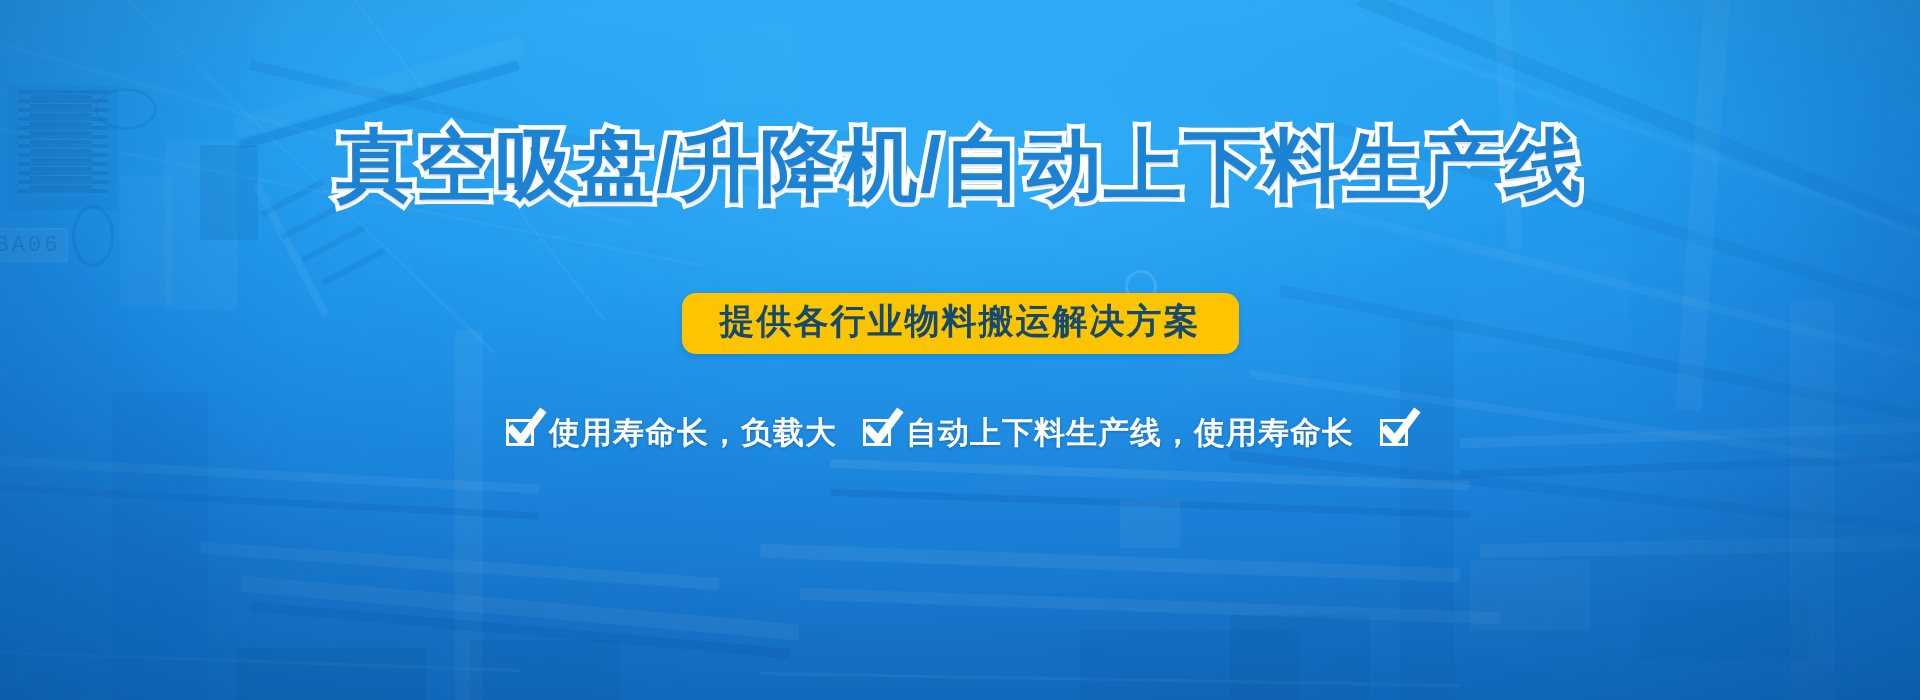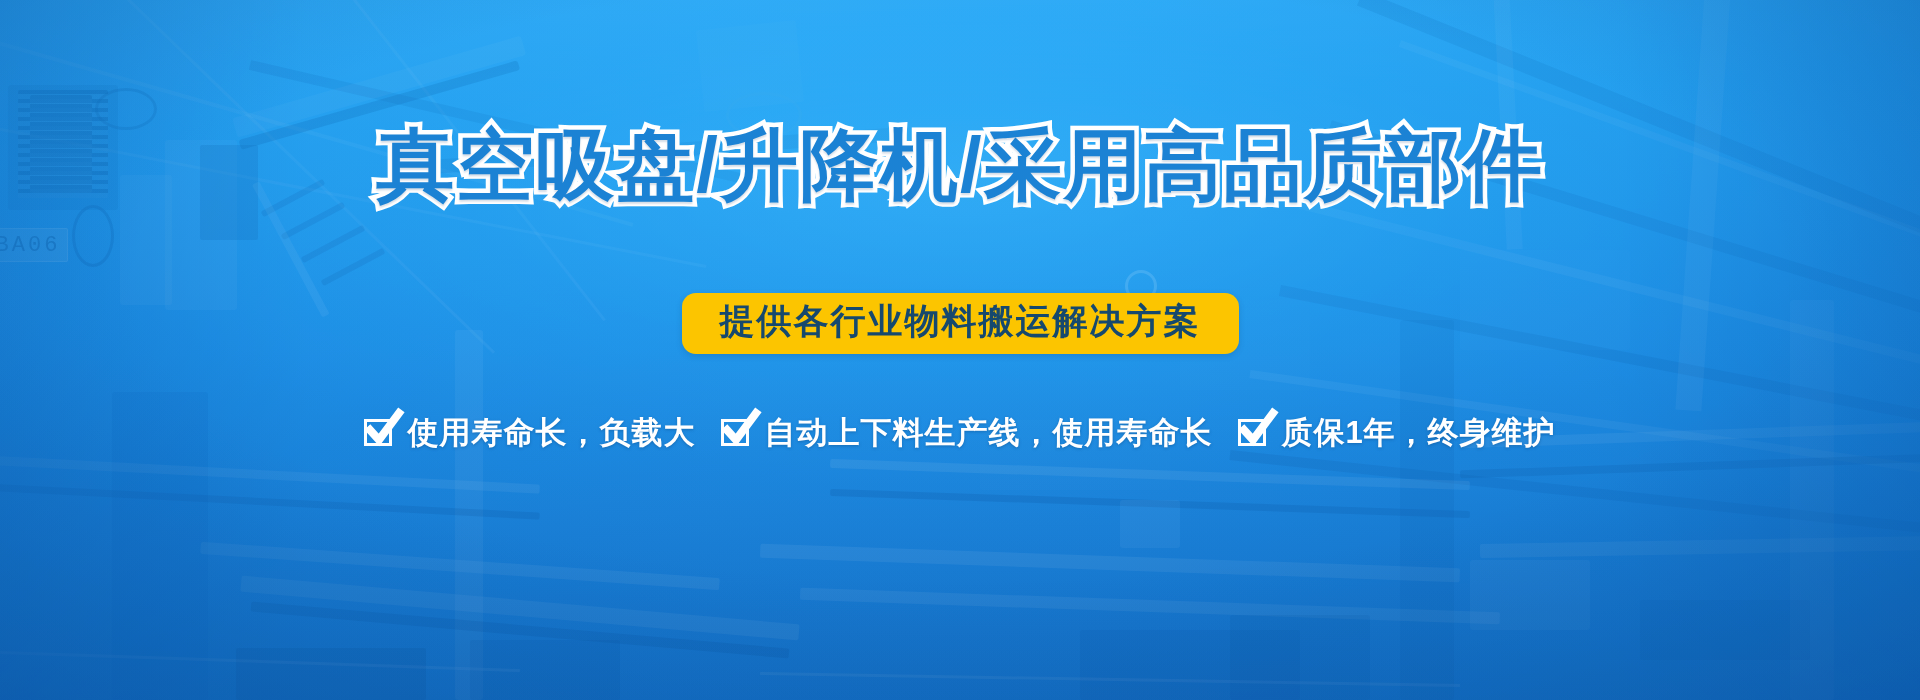--- a/index.html
+++ b/index.html
@@ -279,21 +279,21 @@
     <div class="floor-line" style="left:0;top:660px;width:520px;transform:rotate(2deg);"></div>
     <div class="floor-line" style="left:760px;top:678px;width:700px;transform:rotate(1deg);"></div>
 
     <div class="bg-wash"></div>
     <div class="bg-tint"></div>
     <div class="bg-vignette"></div>
   </div>
 
   <div class="content">
 
-    <div class="headline">真空吸盘/升降机/采用高品质部件</div>
+    <div class="headline">真空吸盘/升降机/自动上下料生产线</div>
 
     <div class="badge-wrap">
       <div class="badge">提供各行业物料搬运解决方案</div>
     </div>
 
     <div class="features">
 
       <div class="feature">
         <span class="check-icon">
           <span class="box"></span>
@@ -314,18 +314,17 @@
         <span class="feature-label">自动上下料生产线，使用寿命长</span>
       </div>
 
       <div class="feature">
         <span class="check-icon">
           <span class="box"></span>
           <svg viewBox="0 0 36 38" aria-hidden="true">
             <path d="M5 19 L14 29 L34 2" fill="none" stroke="#ffffff" stroke-width="8" stroke-linecap="square" stroke-linejoin="miter"></path>
           </svg>
         </span>
-        <span class="feature-label">质保1年，终身维护</span>
       </div>
 
     </div>
   </div>
 </div>
 
 </body></html>

